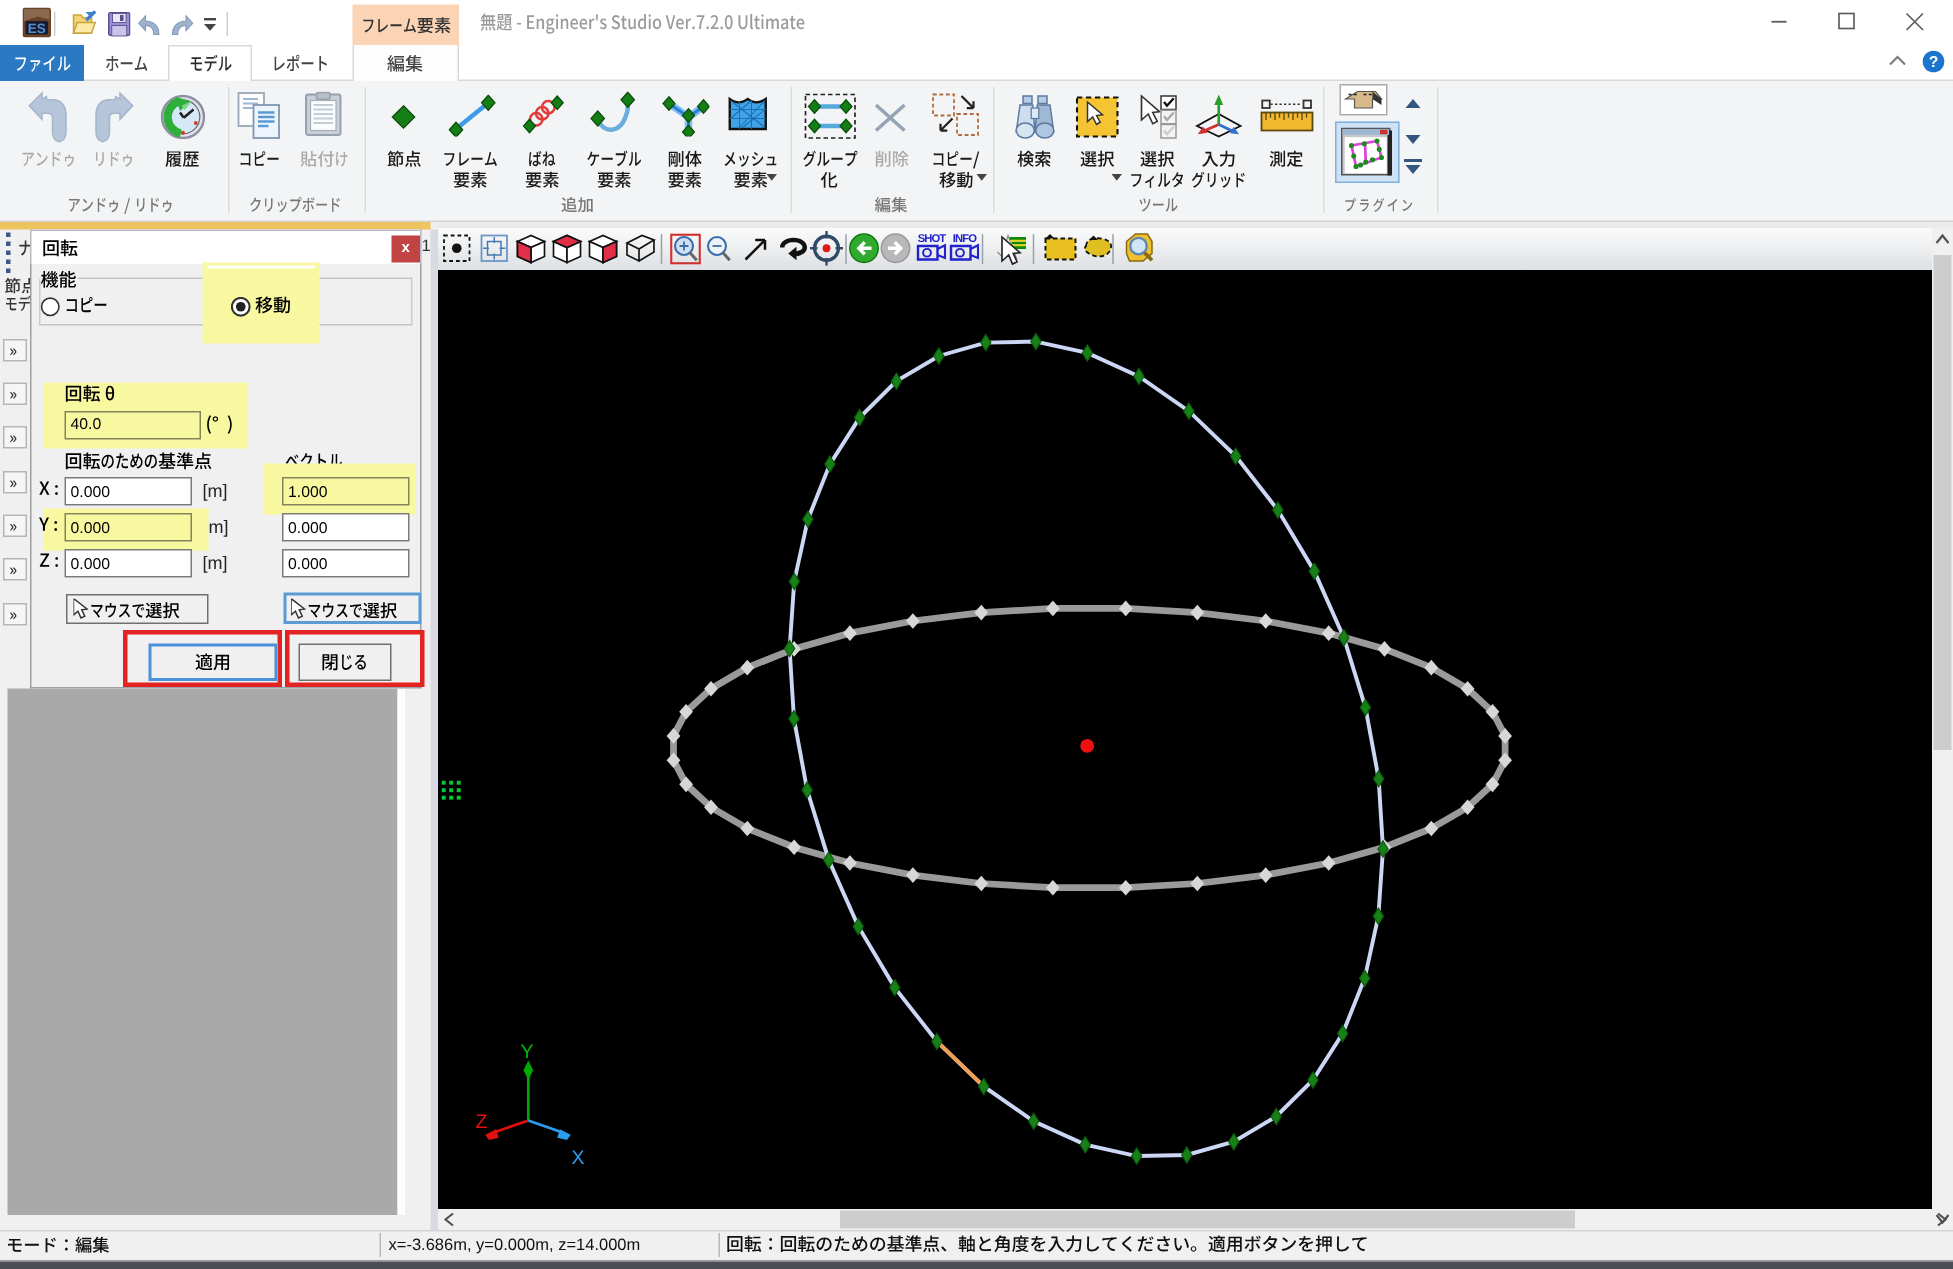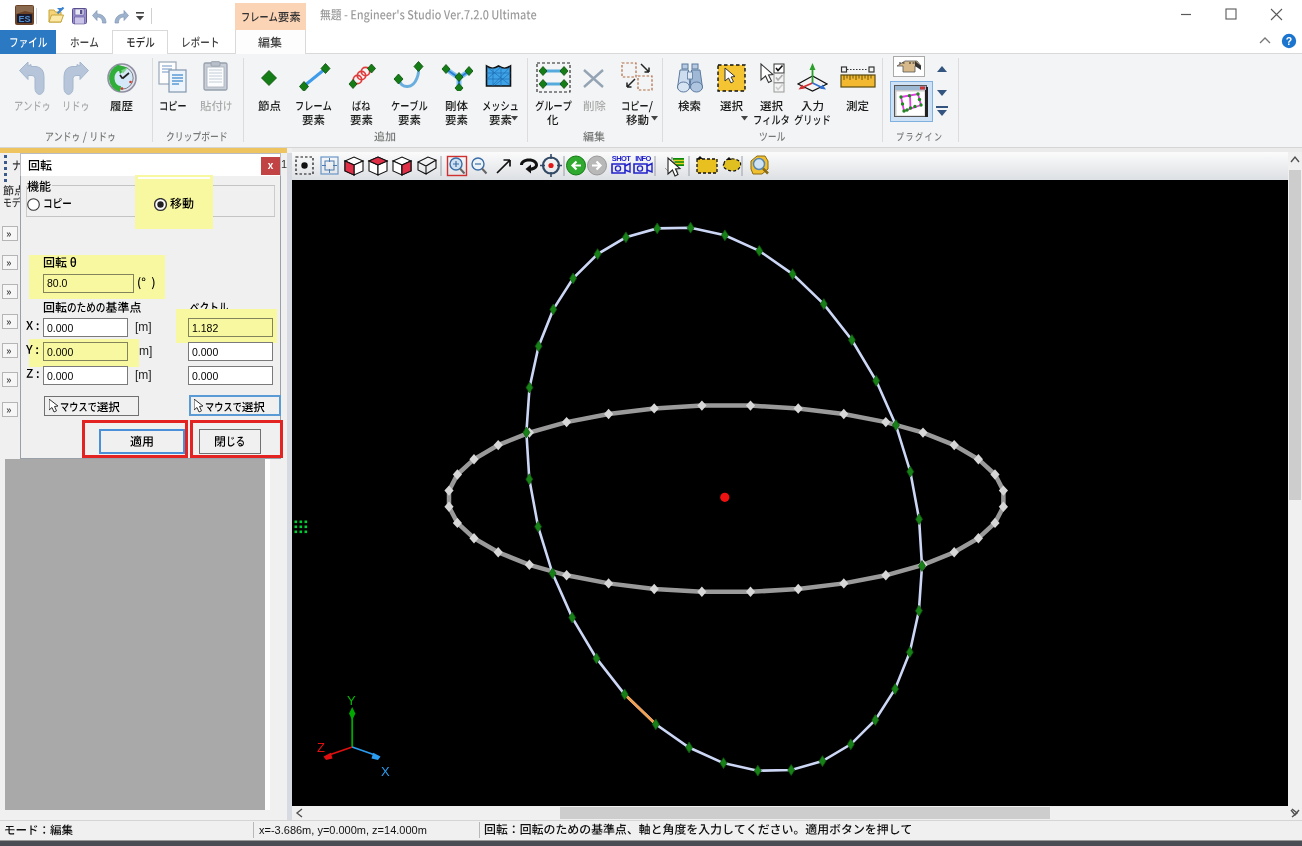--- a/index.html
+++ b/index.html
@@ -534,21 +534,21 @@
       <path d="M7.6 -10.1 8.7 -9.9Q8.2 -9 7.3 -8.2Q6.5 -7.3 5.3 -6.6Q5.2 -6.8 5.1 -6.9Q4.9 -7.1 4.8 -7.2Q4.7 -7.3 4.6 -7.4Q5.7 -8 6.4 -8.7Q7.2 -9.4 7.6 -10.1ZM7.4 -9.1H10.3V-8.2H6.8ZM9.9 -9.1H10.1L10.3 -9.1L11 -8.8Q10.6 -7.9 10.1 -7.1Q9.5 -6.4 8.8 -5.8Q8 -5.2 7.2 -4.8Q6.3 -4.4 5.4 -4.1Q5.3 -4.3 5.2 -4.6Q5 -4.9 4.8 -5Q5.7 -5.2 6.4 -5.6Q7.2 -5.9 7.9 -6.4Q8.6 -6.9 9.1 -7.5Q9.6 -8.2 9.9 -8.9ZM6.1 -7.3 6.9 -7.9Q7.2 -7.7 7.5 -7.5Q7.8 -7.2 8.1 -7Q8.4 -6.8 8.5 -6.6L7.8 -5.9Q7.6 -6.1 7.4 -6.4Q7.1 -6.6 6.8 -6.9Q6.4 -7.1 6.1 -7.3ZM8.2 -5.5 9.3 -5.3Q8.8 -4.3 7.8 -3.4Q6.9 -2.5 5.5 -1.8Q5.4 -1.9 5.3 -2Q5.2 -2.2 5.1 -2.3Q4.9 -2.5 4.8 -2.5Q5.7 -3 6.3 -3.4Q7 -3.9 7.5 -4.5Q7.9 -5 8.2 -5.5ZM8 -4.4H10.8V-3.5H7.4ZM10.4 -4.4H10.7L10.9 -4.5L11.6 -4.2Q11.2 -3 10.6 -2.2Q9.9 -1.3 9.1 -0.7Q8.3 -0.1 7.3 0.4Q6.3 0.8 5.1 1Q5.1 0.8 4.9 0.5Q4.7 0.2 4.6 0.1Q5.6 -0.1 6.5 -0.5Q7.5 -0.8 8.2 -1.4Q9 -1.9 9.6 -2.6Q10.1 -3.3 10.4 -4.3ZM6.4 -2.5 7.2 -3.1Q7.5 -2.9 7.9 -2.7Q8.3 -2.4 8.6 -2.1Q8.9 -1.9 9.1 -1.6L8.3 -0.9Q8.1 -1.2 7.8 -1.4Q7.5 -1.7 7.1 -2Q6.8 -2.3 6.4 -2.5ZM2.4 -9.1H3.5V1H2.4ZM0.5 -6.8H4.9V-5.7H0.5ZM2.5 -6.3 3.1 -6Q3 -5.4 2.7 -4.7Q2.5 -4 2.2 -3.4Q1.9 -2.7 1.5 -2.1Q1.2 -1.5 0.9 -1.1Q0.8 -1.3 0.6 -1.6Q0.4 -1.9 0.3 -2.1Q0.6 -2.5 0.9 -3Q1.3 -3.5 1.5 -4.1Q1.8 -4.6 2.1 -5.2Q2.3 -5.8 2.5 -6.3ZM4.2 -10 5 -9.1Q4.4 -8.9 3.7 -8.7Q3 -8.5 2.2 -8.4Q1.5 -8.2 0.8 -8.1Q0.7 -8.3 0.6 -8.6Q0.5 -8.8 0.4 -9Q1.1 -9.1 1.8 -9.3Q2.5 -9.4 3.1 -9.6Q3.8 -9.8 4.2 -10ZM3.5 -5.2Q3.6 -5.1 3.8 -4.8Q4 -4.6 4.3 -4.3Q4.6 -4.1 4.8 -3.8Q5 -3.6 5.1 -3.5L4.4 -2.6Q4.3 -2.8 4.1 -3.1Q4 -3.4 3.7 -3.7Q3.5 -4 3.3 -4.3Q3.1 -4.5 3 -4.7Z M12.8 -2.3H18.3V-1.5H12.8ZM12.5 -8.1H18.5V-7.2H12.5ZM15 -9.1H16V-0.3H15ZM12.4 -0.4Q13.2 -0.4 14.1 -0.5Q15.1 -0.6 16.2 -0.7Q17.3 -0.8 18.3 -0.9L18.3 -0Q17.3 0.1 16.3 0.2Q15.3 0.3 14.3 0.4Q13.4 0.5 12.6 0.6ZM13.7 -4.4V-3.7H17.3V-4.4ZM13.7 -5.9V-5.1H17.3V-5.9ZM12.8 -6.6H18.3V-2.9H12.8ZM17.8 -10 18.3 -9.2Q17.6 -9 16.6 -8.9Q15.7 -8.8 14.7 -8.7Q13.7 -8.6 12.8 -8.6Q12.8 -8.8 12.7 -9Q12.6 -9.3 12.6 -9.4Q13.2 -9.5 13.9 -9.5Q14.7 -9.6 15.3 -9.7Q16 -9.7 16.7 -9.8Q17.3 -9.9 17.8 -10ZM18.4 -7.4H22.7V-6.3H18.4ZM22.2 -7.4H23.3Q23.3 -7.4 23.3 -7.3Q23.3 -7.2 23.3 -7Q23.3 -6.9 23.3 -6.8Q23.3 -5 23.2 -3.7Q23.2 -2.4 23.1 -1.5Q23 -0.7 22.9 -0.2Q22.8 0.2 22.7 0.4Q22.5 0.7 22.3 0.8Q22.1 0.9 21.8 0.9Q21.5 1 21.1 1Q20.8 1 20.3 1Q20.3 0.7 20.2 0.4Q20.1 0.1 20 -0.1Q20.4 -0.1 20.8 -0.1Q21.1 -0.1 21.3 -0.1Q21.4 -0.1 21.5 -0.1Q21.6 -0.1 21.7 -0.3Q21.8 -0.4 21.9 -0.8Q22 -1.2 22 -2Q22.1 -2.8 22.1 -4.1Q22.2 -5.3 22.2 -7.1ZM19.7 -10H20.8Q20.8 -8.5 20.8 -7.1Q20.8 -5.8 20.6 -4.6Q20.5 -3.4 20.2 -2.3Q19.9 -1.3 19.4 -0.4Q18.8 0.4 18 1.1Q17.9 0.9 17.8 0.8Q17.6 0.6 17.5 0.5Q17.3 0.3 17.2 0.3Q18 -0.3 18.5 -1.1Q18.9 -1.9 19.2 -2.8Q19.5 -3.8 19.6 -4.9Q19.7 -6 19.7 -7.3Q19.7 -8.6 19.7 -10Z" fill="#000"></path>
     </g>
   </svg>
 <div class="abs" style="left:29px;top:255px;width:136px;height:44px;background:#f8f8a0"></div>
 <svg style="position:absolute;left:42px;top:252.2px;overflow:visible" width="36" height="17">
     <g transform="translate(1,14.80) scale(1.0,1)">
       <path d="M4.7 -5.8V-3.4H7.2V-5.8ZM3.6 -6.9H8.4V-2.4H3.6ZM0.9 -9.7H11.1V1H9.9V-8.5H2.1V1H0.9ZM1.6 -0.7H10.6V0.4H1.6Z M18.4 -9.2H23.1V-8.2H18.4ZM17.9 -5.8H23.5V-4.7H17.9ZM19.5 -5.2 20.7 -5Q20.6 -4.4 20.5 -3.7Q20.3 -3 20.1 -2.4Q20 -1.7 19.8 -1.1Q19.7 -0.5 19.5 -0L18.5 -0.3Q18.6 -0.7 18.8 -1.4Q18.9 -2 19.1 -2.7Q19.2 -3.3 19.3 -4Q19.4 -4.7 19.5 -5.2ZM17.6 -0.4Q18.2 -0.5 19.1 -0.5Q20 -0.6 20.9 -0.7Q21.9 -0.7 22.9 -0.8L22.9 0.2Q22 0.3 21.1 0.4Q20.2 0.5 19.3 0.5Q18.5 0.6 17.8 0.7ZM21.2 -2.8 22.2 -3.2Q22.5 -2.6 22.8 -2Q23.1 -1.3 23.3 -0.6Q23.6 0 23.7 0.6L22.6 1Q22.5 0.5 22.3 -0.2Q22.1 -0.9 21.8 -1.6Q21.6 -2.2 21.2 -2.8ZM12.6 -8.9H17.8V-7.9H12.6ZM12.4 -2H17.9V-1H12.4ZM14.7 -10.1H15.8V-6.7H14.7ZM14.8 -6.7H15.6V-3.3H15.7V1H14.7V-3.3H14.8ZM13.8 -4.6V-3.7H16.7V-4.6ZM13.8 -6.3V-5.4H16.7V-6.3ZM12.9 -7.1H17.6V-2.9H12.9Z M30.3 0.2Q29 0.2 28.2 -1.1Q27.5 -2.3 27.5 -4.8Q27.5 -6.4 27.8 -7.5Q28.2 -8.6 28.8 -9.2Q29.4 -9.7 30.3 -9.7Q31.1 -9.7 31.8 -9.2Q32.4 -8.6 32.8 -7.5Q33.1 -6.4 33.1 -4.8Q33.1 -3.1 32.8 -2Q32.4 -0.9 31.8 -0.4Q31.1 0.2 30.3 0.2ZM30.3 -1Q30.7 -1 31 -1.3Q31.4 -1.7 31.6 -2.5Q31.8 -3.4 31.8 -4.8Q31.8 -5.9 31.6 -6.6Q31.5 -7.3 31.3 -7.8Q31.1 -8.2 30.9 -8.4Q30.6 -8.6 30.3 -8.6Q30 -8.6 29.7 -8.4Q29.4 -8.2 29.2 -7.8Q29 -7.3 28.9 -6.6Q28.8 -5.9 28.8 -4.8Q28.8 -3.4 29 -2.5Q29.2 -1.7 29.5 -1.3Q29.9 -1 30.3 -1ZM28.2 -4.3V-5.3H32.4V-4.3Z" fill="#000"></path>
     </g>
   </svg>
 <div class="abs" style="left:43px;top:274px;width:91px;height:19px;background:#f8f8a0;border:1px solid #84845c"></div>
-<div class="txt" style="left:47px;top:277px;font-size:10.5px;color:#000">80.0</div>
+<div class="txt" style="left:47px;top:277px;font-size:10.5px;color:#000">40.0</div>
 <svg style="position:absolute;left:136px;top:272.2px;overflow:visible" width="21" height="17">
     <g transform="translate(1,14.80) scale(1.0,1)">
       <path d="M2.8 2.4Q2 1 1.5 -0.5Q1.1 -2 1.1 -3.8Q1.1 -5.5 1.5 -7Q2 -8.5 2.8 -9.9L3.7 -9.5Q2.9 -8.2 2.6 -6.7Q2.2 -5.3 2.2 -3.8Q2.2 -2.2 2.6 -0.8Q2.9 0.7 3.7 2Z M6.6 -5.7Q6.1 -5.7 5.7 -5.9Q5.3 -6.1 5.1 -6.5Q4.8 -6.9 4.8 -7.4Q4.8 -8 5.1 -8.4Q5.3 -8.8 5.7 -9Q6.1 -9.3 6.6 -9.3Q7.1 -9.3 7.5 -9Q7.9 -8.8 8.1 -8.4Q8.4 -8 8.4 -7.4Q8.4 -6.9 8.1 -6.5Q7.9 -6.1 7.5 -5.9Q7.1 -5.7 6.6 -5.7ZM6.6 -6.4Q7 -6.4 7.3 -6.7Q7.6 -7 7.6 -7.4Q7.6 -7.9 7.3 -8.2Q7 -8.5 6.6 -8.5Q6.2 -8.5 5.9 -8.2Q5.6 -7.9 5.6 -7.4Q5.6 -7 5.9 -6.7Q6.2 -6.4 6.6 -6.4Z M15.7 2.4 14.8 2Q15.6 0.7 16 -0.8Q16.4 -2.2 16.4 -3.8Q16.4 -5.3 16 -6.7Q15.6 -8.2 14.8 -9.5L15.7 -9.9Q16.6 -8.5 17 -7Q17.5 -5.5 17.5 -3.8Q17.5 -2 17 -0.5Q16.6 1 15.7 2.4Z" fill="#000"></path>
     </g>
   </svg>
 <svg style="position:absolute;left:42px;top:297.2px;overflow:visible" width="100" height="17">
     <g transform="translate(1,14.80) scale(1.0,1)">
       <path d="M4.7 -5.8V-3.4H7.2V-5.8ZM3.6 -6.9H8.4V-2.4H3.6ZM0.9 -9.7H11.1V1H9.9V-8.5H2.1V1H0.9ZM1.6 -0.7H10.6V0.4H1.6Z M18.4 -9.2H23.1V-8.2H18.4ZM17.9 -5.8H23.5V-4.7H17.9ZM19.5 -5.2 20.7 -5Q20.6 -4.4 20.5 -3.7Q20.3 -3 20.1 -2.4Q20 -1.7 19.8 -1.1Q19.7 -0.5 19.5 -0L18.5 -0.3Q18.6 -0.7 18.8 -1.4Q18.9 -2 19.1 -2.7Q19.2 -3.3 19.3 -4Q19.4 -4.7 19.5 -5.2ZM17.6 -0.4Q18.2 -0.5 19.1 -0.5Q20 -0.6 20.9 -0.7Q21.9 -0.7 22.9 -0.8L22.9 0.2Q22 0.3 21.1 0.4Q20.2 0.5 19.3 0.5Q18.5 0.6 17.8 0.7ZM21.2 -2.8 22.2 -3.2Q22.5 -2.6 22.8 -2Q23.1 -1.3 23.3 -0.6Q23.6 0 23.7 0.6L22.6 1Q22.5 0.5 22.3 -0.2Q22.1 -0.9 21.8 -1.6Q21.6 -2.2 21.2 -2.8ZM12.6 -8.9H17.8V-7.9H12.6ZM12.4 -2H17.9V-1H12.4ZM14.7 -10.1H15.8V-6.7H14.7ZM14.8 -6.7H15.6V-3.3H15.7V1H14.7V-3.3H14.8ZM13.8 -4.6V-3.7H16.7V-4.6ZM13.8 -6.3V-5.4H16.7V-6.3ZM12.9 -7.1H17.6V-2.9H12.9Z M29.5 -8.2Q29.4 -7.3 29.3 -6.3Q29.1 -5.2 28.9 -4.2Q28.6 -3 28.2 -2.2Q27.9 -1.3 27.5 -0.9Q27 -0.4 26.6 -0.4Q26.1 -0.4 25.7 -0.8Q25.3 -1.2 25 -2Q24.7 -2.8 24.7 -3.7Q24.7 -4.8 25.1 -5.7Q25.4 -6.6 26 -7.2Q26.6 -7.9 27.4 -8.3Q28.1 -8.7 29 -8.7Q29.9 -8.7 30.6 -8.4Q31.3 -8 31.8 -7.4Q32.3 -6.8 32.5 -6Q32.8 -5.2 32.8 -4.2Q32.8 -2.9 32.4 -2Q32 -1 31.2 -0.4Q30.3 0.2 29.2 0.5L28.6 -0.7Q28.9 -0.7 29.1 -0.7Q29.3 -0.8 29.5 -0.8Q29.9 -1 30.3 -1.2Q30.8 -1.5 31.1 -2Q31.4 -2.4 31.6 -3Q31.8 -3.5 31.8 -4.3Q31.8 -5 31.6 -5.6Q31.4 -6.2 31.1 -6.7Q30.7 -7.1 30.2 -7.4Q29.7 -7.6 29 -7.6Q28.2 -7.6 27.6 -7.3Q27 -6.9 26.6 -6.4Q26.2 -5.8 25.9 -5.1Q25.7 -4.5 25.7 -3.9Q25.7 -3.2 25.8 -2.7Q26 -2.3 26.2 -2.1Q26.4 -1.8 26.6 -1.8Q26.8 -1.8 27 -2.1Q27.2 -2.4 27.5 -3Q27.7 -3.6 27.9 -4.5Q28.1 -5.3 28.3 -6.3Q28.4 -7.3 28.5 -8.2Z M38 -9.5Q37.9 -9.3 37.9 -9Q37.8 -8.7 37.8 -8.5Q37.7 -8 37.6 -7.5Q37.5 -6.9 37.4 -6.3Q37.3 -5.6 37.2 -5Q37.1 -4.4 36.9 -3.6Q36.7 -2.9 36.5 -2.1Q36.3 -1.4 36.1 -0.7Q35.9 -0 35.7 0.5L34.6 0.1Q34.8 -0.4 35.1 -1.1Q35.3 -1.7 35.5 -2.5Q35.7 -3.2 35.9 -3.9Q36.1 -4.7 36.2 -5.3Q36.3 -5.7 36.4 -6.2Q36.5 -6.7 36.6 -7.1Q36.7 -7.5 36.7 -7.9Q36.8 -8.3 36.8 -8.5Q36.8 -8.8 36.8 -9.1Q36.8 -9.4 36.8 -9.6ZM35.7 -7.6Q36.3 -7.6 36.9 -7.7Q37.5 -7.7 38.2 -7.9Q38.8 -8 39.4 -8.2V-7Q38.8 -6.8 38.2 -6.7Q37.5 -6.6 36.9 -6.5Q36.2 -6.5 35.7 -6.5Q35.4 -6.5 35.1 -6.5Q34.8 -6.5 34.6 -6.5L34.5 -7.7Q34.9 -7.6 35.2 -7.6Q35.4 -7.6 35.7 -7.6ZM38.7 -5.9Q39.1 -5.9 39.6 -5.9Q40.1 -6 40.5 -6Q40.9 -6 41.4 -5.9Q41.8 -5.9 42.2 -5.9L42.2 -4.7Q41.8 -4.8 41.4 -4.8Q41 -4.9 40.6 -4.9Q40.1 -4.9 39.6 -4.8Q39.2 -4.8 38.7 -4.7ZM39.1 -2.9Q39 -2.6 39 -2.3Q38.9 -2.1 38.9 -1.9Q38.9 -1.6 39 -1.5Q39.1 -1.3 39.2 -1.1Q39.4 -1 39.7 -0.9Q40 -0.8 40.4 -0.8Q40.9 -0.8 41.4 -0.9Q41.9 -0.9 42.4 -1.1L42.3 0.2Q41.9 0.2 41.4 0.3Q41 0.3 40.4 0.3Q39.3 0.3 38.6 -0.1Q38 -0.6 38 -1.5Q38 -1.9 38.1 -2.3Q38.1 -2.6 38.2 -3Z M49.7 -9.3Q49.7 -9.2 49.7 -9Q49.6 -8.8 49.6 -8.6Q49.6 -8.4 49.6 -8.3Q49.4 -7.5 49.2 -6.7Q49 -5.9 48.8 -5.1Q48.6 -4.3 48.3 -3.6Q48 -2.9 47.7 -2.4Q47.3 -1.7 46.9 -1.2Q46.6 -0.8 46.2 -0.5Q45.8 -0.3 45.4 -0.3Q45 -0.3 44.7 -0.5Q44.3 -0.8 44.1 -1.3Q43.9 -1.8 43.9 -2.5Q43.9 -3.3 44.2 -4.1Q44.4 -4.8 44.8 -5.5Q45.2 -6.2 45.7 -6.6Q46.5 -7.2 47.2 -7.5Q47.9 -7.7 48.7 -7.7Q49.6 -7.7 50.4 -7.2Q51.1 -6.7 51.6 -5.8Q52 -4.9 52 -3.7Q52 -2.5 51.6 -1.6Q51.1 -0.7 50.3 -0.1Q49.6 0.4 48.6 0.6L48 -0.5Q48.8 -0.6 49.3 -0.8Q49.9 -1.1 50.3 -1.6Q50.6 -2 50.8 -2.5Q51 -3.1 51 -3.7Q51 -4.6 50.7 -5.3Q50.4 -5.9 49.9 -6.3Q49.3 -6.7 48.6 -6.7Q47.9 -6.7 47.2 -6.4Q46.6 -6.1 46.1 -5.6Q45.7 -5.2 45.4 -4.7Q45.1 -4.2 45 -3.7Q44.8 -3.1 44.8 -2.6Q44.8 -2.1 45 -1.8Q45.2 -1.5 45.5 -1.5Q45.7 -1.5 45.9 -1.6Q46.1 -1.8 46.3 -2Q46.5 -2.3 46.7 -2.6Q46.9 -3 47.1 -3.3Q47.4 -3.8 47.6 -4.4Q47.9 -5.1 48.1 -5.8Q48.3 -6.5 48.4 -7.2Q48.6 -7.8 48.6 -8.5Q48.7 -8.7 48.7 -9Q48.7 -9.3 48.7 -9.5ZM45.8 -8.9Q45.8 -8.6 45.9 -8.3Q45.9 -8 46 -7.8Q46.1 -7.3 46.2 -6.7Q46.4 -6.2 46.5 -5.6Q46.7 -5.1 46.9 -4.6Q47 -4.1 47.2 -3.8Q47.4 -3.3 47.8 -2.8Q48.1 -2.2 48.4 -1.8L47.7 -1.1Q47.4 -1.5 47.1 -1.9Q46.9 -2.3 46.6 -2.8Q46.4 -3.2 46.2 -3.7Q46 -4.2 45.8 -4.8Q45.6 -5.4 45.4 -6.1Q45.3 -6.7 45.1 -7.3Q45 -7.6 45 -7.9Q44.9 -8.2 44.8 -8.5Z M58.3 -8.2Q58.2 -7.3 58.1 -6.3Q57.9 -5.2 57.7 -4.2Q57.4 -3 57 -2.2Q56.7 -1.3 56.3 -0.9Q55.8 -0.4 55.4 -0.4Q54.9 -0.4 54.5 -0.8Q54.1 -1.2 53.8 -2Q53.5 -2.8 53.5 -3.7Q53.5 -4.8 53.9 -5.7Q54.2 -6.6 54.8 -7.2Q55.4 -7.9 56.2 -8.3Q56.9 -8.7 57.8 -8.7Q58.7 -8.7 59.4 -8.4Q60.1 -8 60.6 -7.4Q61.1 -6.8 61.3 -6Q61.6 -5.2 61.6 -4.2Q61.6 -2.9 61.2 -2Q60.8 -1 60 -0.4Q59.1 0.2 58 0.5L57.4 -0.7Q57.7 -0.7 57.9 -0.7Q58.1 -0.8 58.3 -0.8Q58.7 -1 59.1 -1.2Q59.6 -1.5 59.9 -2Q60.2 -2.4 60.4 -3Q60.6 -3.5 60.6 -4.3Q60.6 -5 60.4 -5.6Q60.2 -6.2 59.9 -6.7Q59.5 -7.1 59 -7.4Q58.5 -7.6 57.8 -7.6Q57 -7.6 56.4 -7.3Q55.8 -6.9 55.4 -6.4Q55 -5.8 54.7 -5.1Q54.5 -4.5 54.5 -3.9Q54.5 -3.2 54.6 -2.7Q54.8 -2.3 55 -2.1Q55.2 -1.8 55.4 -1.8Q55.6 -1.8 55.8 -2.1Q56 -2.4 56.3 -3Q56.5 -3.6 56.7 -4.5Q56.9 -5.3 57.1 -6.3Q57.2 -7.3 57.3 -8.2Z M63.5 -9.1H73.4V-8.1H63.5ZM63.9 -0.3H73V0.7H63.9ZM65.9 -7.5H70.9V-6.6H65.9ZM65.9 -5.9H70.9V-5.1H65.9ZM62.9 -4.4H73.9V-3.5H62.9ZM65.5 -2.2H71.3V-1.3H65.5ZM65.2 -10.1H66.4V-3.9H65.2ZM70.5 -10.1H71.6V-3.9H70.5ZM67.8 -3.1H69V0.3H67.8ZM65.9 -4.1 66.9 -3.8Q66.5 -3.2 65.9 -2.6Q65.4 -2 64.8 -1.6Q64.2 -1.1 63.5 -0.8Q63.4 -0.9 63.3 -1.1Q63.2 -1.3 63 -1.4Q62.9 -1.6 62.8 -1.7Q63.4 -1.9 64 -2.3Q64.6 -2.7 65.1 -3.2Q65.6 -3.6 65.9 -4.1ZM70.9 -4.1Q71.3 -3.7 71.8 -3.2Q72.3 -2.8 72.9 -2.4Q73.4 -2 74.1 -1.8Q74 -1.7 73.8 -1.5Q73.7 -1.4 73.5 -1.2Q73.4 -1.1 73.3 -0.9Q72.7 -1.2 72.1 -1.7Q71.4 -2.1 70.9 -2.7Q70.4 -3.2 70.1 -3.8Z M75.7 -9.3 76.3 -10.1Q76.6 -10 77 -9.8Q77.3 -9.7 77.7 -9.5Q78 -9.3 78.2 -9.2L77.6 -8.3Q77.4 -8.5 77.1 -8.7Q76.7 -8.8 76.4 -9Q76 -9.2 75.7 -9.3ZM74.8 -7.3 75.4 -8.1Q75.7 -8 76.1 -7.9Q76.4 -7.7 76.8 -7.6Q77.1 -7.4 77.3 -7.3L76.7 -6.4Q76.5 -6.6 76.2 -6.7Q75.9 -6.9 75.5 -7.1Q75.1 -7.2 74.8 -7.3ZM75.1 -3.7Q75.5 -4 75.9 -4.4Q76.3 -4.8 76.7 -5.2Q77.2 -5.7 77.5 -6.2L78.2 -5.4Q77.6 -4.8 77.1 -4.1Q76.5 -3.4 75.9 -2.8ZM79.8 -3.2H80.9V1H79.8ZM75 -2.2H85.9V-1.2H75ZM79.7 -10.2 80.8 -9.9Q80.5 -9.2 80.1 -8.5Q79.6 -7.9 79.1 -7.3Q78.6 -6.7 78.2 -6.3Q78.1 -6.4 77.9 -6.6Q77.7 -6.7 77.6 -6.9Q77.4 -7 77.3 -7.1Q78 -7.7 78.7 -8.5Q79.3 -9.3 79.7 -10.2ZM78.8 -8 79.9 -8.8V-3.8H78.8ZM79.4 -8.8H85.3V-7.9H78.9ZM78.8 -4.1H85.6V-3.2H78.8ZM79.3 -7.2H85V-6.4H79.3ZM79.3 -5.7H85V-4.8H79.3ZM81.6 -8.5H82.7V-3.7H81.6ZM82.3 -10.1 83.5 -9.9Q83.2 -9.4 82.9 -9Q82.6 -8.5 82.4 -8.2L81.5 -8.4Q81.7 -8.8 81.9 -9.3Q82.1 -9.7 82.3 -10.1Z M91.8 -10.1H92.9V-6H91.8ZM89.4 -5.5V-3.6H95.3V-5.5ZM88.3 -6.5H96.5V-2.5H88.3ZM92.3 -8.9H97.4V-7.9H92.3ZM90.4 -1.5 91.5 -1.6Q91.5 -1.2 91.6 -0.8Q91.7 -0.4 91.7 0.1Q91.8 0.5 91.8 0.8L90.6 0.9Q90.6 0.6 90.6 0.2Q90.6 -0.2 90.5 -0.7Q90.4 -1.1 90.4 -1.5ZM92.8 -1.5 93.9 -1.8Q94.1 -1.4 94.2 -1Q94.4 -0.5 94.6 -0.1Q94.7 0.3 94.8 0.6L93.7 0.9Q93.6 0.6 93.5 0.1Q93.4 -0.3 93.2 -0.7Q93 -1.1 92.8 -1.5ZM95.3 -1.6 96.3 -2Q96.6 -1.6 96.9 -1.2Q97.2 -0.7 97.5 -0.3Q97.8 0.1 97.9 0.5L96.8 0.9Q96.7 0.6 96.4 0.1Q96.2 -0.3 95.9 -0.8Q95.6 -1.2 95.3 -1.6ZM88.4 -1.9 89.5 -1.6Q89.2 -0.9 88.8 -0.2Q88.4 0.5 87.9 1L86.8 0.5Q87.3 0.1 87.7 -0.6Q88.1 -1.2 88.4 -1.9Z" fill="#000"></path>
     </g>
   </svg>
@@ -561,21 +561,21 @@
 <div class="abs" style="left:29px;top:339px;width:110px;height:28px;background:#f8f8a0"></div>
 <svg style="position:absolute;left:25px;top:315.2px;overflow:visible" width="15" height="17">
     <g transform="translate(1,14.80) scale(1.0,1)">
       <path d="M0.2 0 2.7 -4.6 0.3 -8.8H1.9L3 -6.8Q3.1 -6.5 3.3 -6.1Q3.4 -5.8 3.6 -5.4H3.7Q3.9 -5.8 4 -6.1Q4.2 -6.5 4.3 -6.8L5.3 -8.8H6.8L4.4 -4.5L7 0H5.4L4.3 -2.2Q4.1 -2.5 3.9 -2.9Q3.7 -3.2 3.5 -3.6H3.5Q3.3 -3.2 3.1 -2.9Q3 -2.5 2.8 -2.2L1.7 0Z M11.6 -4.6Q11.3 -4.6 11 -4.8Q10.7 -5.1 10.7 -5.5Q10.7 -6 11 -6.2Q11.3 -6.5 11.6 -6.5Q12 -6.5 12.3 -6.2Q12.6 -6 12.6 -5.5Q12.6 -5.1 12.3 -4.8Q12 -4.6 11.6 -4.6ZM11.6 0.2Q11.3 0.2 11 -0.1Q10.7 -0.4 10.7 -0.8Q10.7 -1.2 11 -1.5Q11.3 -1.8 11.6 -1.8Q12 -1.8 12.3 -1.5Q12.6 -1.2 12.6 -0.8Q12.6 -0.4 12.3 -0.1Q12 0.2 11.6 0.2Z" fill="#000"></path>
     </g>
   </svg>
 <div class="abs" style="left:43px;top:318px;width:85px;height:19px;background:#fff;border:1px solid #7a7a7a"></div>
 <div class="txt" style="left:47px;top:322px;font-size:10.5px;color:#000">0.000</div>
 <div class="txt" style="left:135px;top:320px;font-size:12px;color:#222">[m]</div>
 <div class="abs" style="left:188px;top:318px;width:85px;height:19px;background:#f8f8a0;border:1px solid #84845c"></div>
-<div class="txt" style="left:192px;top:322px;font-size:10.5px;color:#000">1.182</div>
+<div class="txt" style="left:192px;top:322px;font-size:10.5px;color:#000">1.000</div>
 <svg style="position:absolute;left:25px;top:339.2px;overflow:visible" width="15" height="17">
     <g transform="translate(1,14.80) scale(1.0,1)">
       <path d="M2.6 0V-3.3L-0 -8.8H1.4L2.5 -6.5Q2.7 -6 2.9 -5.5Q3.1 -5.1 3.3 -4.5H3.3Q3.6 -5.1 3.8 -5.5Q4 -6 4.2 -6.5L5.2 -8.8H6.7L4 -3.3V0Z M11.1 -4.6Q10.7 -4.6 10.5 -4.8Q10.2 -5.1 10.2 -5.5Q10.2 -6 10.5 -6.2Q10.7 -6.5 11.1 -6.5Q11.5 -6.5 11.8 -6.2Q12.1 -6 12.1 -5.5Q12.1 -5.1 11.8 -4.8Q11.5 -4.6 11.1 -4.6ZM11.1 0.2Q10.7 0.2 10.5 -0.1Q10.2 -0.4 10.2 -0.8Q10.2 -1.2 10.5 -1.5Q10.7 -1.8 11.1 -1.8Q11.5 -1.8 11.8 -1.5Q12.1 -1.2 12.1 -0.8Q12.1 -0.4 11.8 -0.1Q11.5 0.2 11.1 0.2Z" fill="#000"></path>
     </g>
   </svg>
 <div class="abs" style="left:43px;top:342px;width:85px;height:19px;background:#f8f8a0;border:1px solid #84845c"></div>
 <div class="txt" style="left:47px;top:346px;font-size:10.5px;color:#000">0.000</div>
 <div class="txt" style="left:139px;top:344px;font-size:12px;color:#222">m]</div>
 <div class="abs" style="left:188px;top:342px;width:85px;height:19px;background:#fff;border:1px solid #7a7a7a"></div>
 <div class="txt" style="left:192px;top:346px;font-size:10.5px;color:#000">0.000</div>

